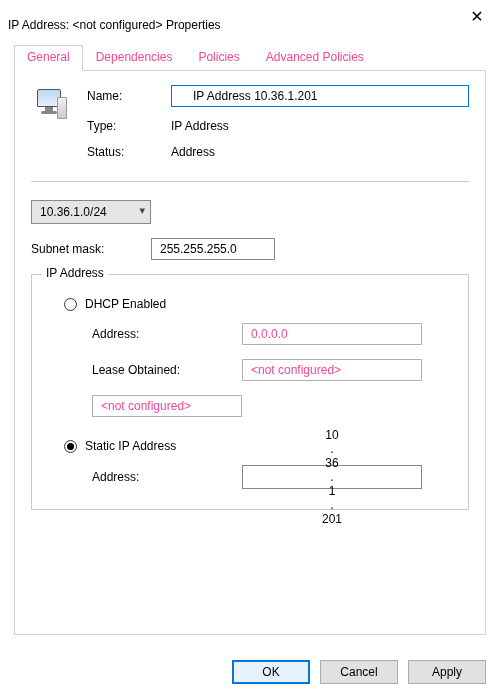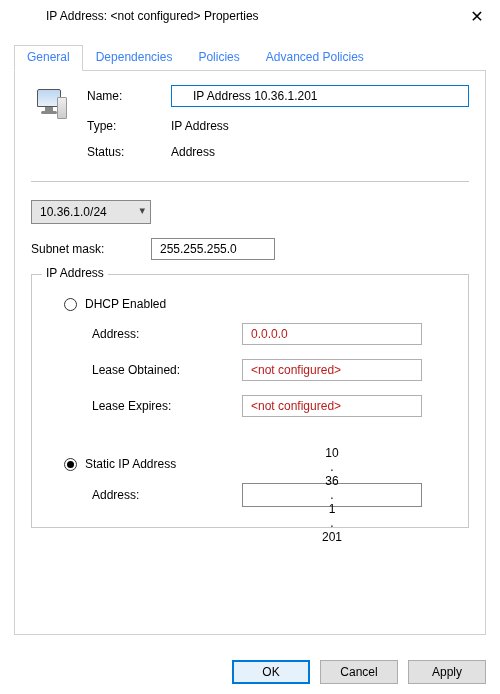--- a/index.html
+++ b/index.html
@@ -1,26 +1,26 @@
 <!DOCTYPE html>
 <html><head>
 <meta charset="utf-8">
 <style>
   * { box-sizing: border-box; font-family: "Segoe UI", Tahoma, sans-serif; }
   html, body { margin: 0; padding: 0; }
   body { width: 500px; height: 694px; background: #fff; font-size: 12px; color: #000; }
 
-  .titlebar { height: 32px; display: flex; align-items: center; padding: 0 0 0 14px; margin-left: 32px; }
+  .titlebar { height: 32px; display: flex; align-items: flex-end; padding: 0 0 0 8px; }
   .titlebar .title { flex: 1; font-size: 12px; }
   .titlebar .close { width: 46px; height: 32px; display: flex; align-items: center; justify-content: center; font-size: 16px; font-family: Arial, sans-serif; }
 
   .client { padding: 12px 14px 0 14px; }
 
   .tabstrip { display: flex; border-bottom: 1px solid #d0d0d0; position: relative; }
-  .tab { padding: 4px 12px 6px 12px; border: 1px solid transparent; position: relative; top: 1px; color: #3b82f6; }
+  .tab { padding: 4px 12px 6px 12px; border: 1px solid transparent; position: relative; top: 1px; color: #ec4899; }
   .tab.active { border: 1px solid #d0d0d0; border-bottom: 1px solid #fff; background: #fff; }
   .tabpage { border: 1px solid #d0d0d0; border-top: none; height: 564px; padding: 14px 16px; position: relative; }
 
   .toprow { display: flex; gap: 16px; justify-content: center; }
   .compicon { width: 40px; height: 40px; flex: 0 0 40px; margin-top: 4px; position: relative; }
   .compicon .monitor { position: absolute; left: 6px; top: 0; width: 24px; height: 18px; border: 1.5px solid #555; background: linear-gradient(#bcd6f0,#e6f0fa); border-radius: 2px 2px 0 0; }
   .compicon .stand  { position: absolute; left: 14px; top: 18px; width: 8px; height: 4px; background: #888; }
   .compicon .base   { position: absolute; left: 10px; top: 22px; width: 16px; height: 3px; background: #888; border-radius: 2px; }
   .compicon .tower  { position: absolute; left: 26px; top: 8px; width: 10px; height: 22px; background: linear-gradient(#eee,#ccc); border: 1px solid #999; border-radius: 1px; }
 
@@ -35,21 +35,21 @@
   .combo input { width: 100%; height: 24px; border: 1px solid #888; background: #e5e5e5; padding: 2px 36px 2px 8px; font-size: 12px; }
   .combo .arrow { position: absolute; right: 6px; top: 4px; font-size: 11px; color: #444; pointer-events: none; }
   .subnet { width: 124px; height: 22px; border: 1px solid #888; padding: 2px 8px; font-size: 12px; background: #fff; }
 
   .groupbox { border: 1px solid #c8c8c8; padding: 14px 18px 20px 18px; position: relative; margin-top: 10px; }
   .groupbox .legend { position: absolute; top: -9px; left: 10px; background: #fff; padding: 0 4px; font-size: 12px; }
   .radio-row { display: flex; align-items: flex-end; gap: 8px; margin: 8px 0 12px 14px; }
   .radio { width: 13px; height: 13px; border-radius: 50%; border: 1px solid #333; display: inline-flex; align-items: center; justify-content: center; background: #fff; }
   .radio.checked::after { content: ""; width: 7px; height: 7px; border-radius: 50%; background: #000; }
   .subgrid { display: grid; grid-template-columns: 150px 180px; row-gap: 14px; align-items: center; margin-left: 42px; }
-  .disbox { height: 22px; border: 1px solid #b0b0b0; background: #fff; color: #b91c1c; padding: 2px 8px; font-size: 12px; display: flex; align-items: center; }
+  .disbox { height: 22px; border: 1px solid #b0b0b0; background: #fff; color: #ec4899; padding: 2px 8px; font-size: 12px; display: flex; align-items: center; }
   .ipbox { height: 24px; border: 1px solid #888; background: #fff; display: flex; align-items: center; justify-content: center; gap: 0; padding: 0 6px; font-size: 12px; letter-spacing: 0; flex-direction: column; }
   .ipbox .oct { width: 34px; text-align: center; }
   .ipbox .dot { width: 10px; text-align: center; }
 
   .buttonbar { position: absolute; right: 14px; bottom: 10px; display: flex; gap: 10px; }
   .btn { width: 78px; height: 24px; border: 1px solid #adadad; background: #e1e1e1; font-size: 12px; display: flex; align-items: center; justify-content: center; }
   .btn.default { border: 2px solid #0078d7; background: #e5f1fb; }
 </style>
 </head>
 <body>
@@ -107,25 +107,24 @@
 
       <div class="radio-row">
         <span class="radio"></span>
         <span>DHCP Enabled</span>
       </div>
       <div class="subgrid">
         <div>Address:</div>
         <div class="disbox">0.0.0.0</div>
         <div>Lease Obtained:</div>
         <div class="disbox">&lt;not configured&gt;</div>
-        <div>Lease Expires:</div>
         <div class="disbox">&lt;not configured&gt;</div>
       </div>
 
-      <div class="radio-row" style="margin-top:40px;">
+      <div class="radio-row" style="margin-top:22px;">
         <span class="radio checked"></span>
         <span>Static IP Address</span>
       </div>
       <div class="subgrid">
         <div>Address:</div>
         <div class="ipbox">
           <span class="oct">10</span>
           <span class="dot">.</span>
           <span class="oct">36</span>
           <span class="dot">.</span>

